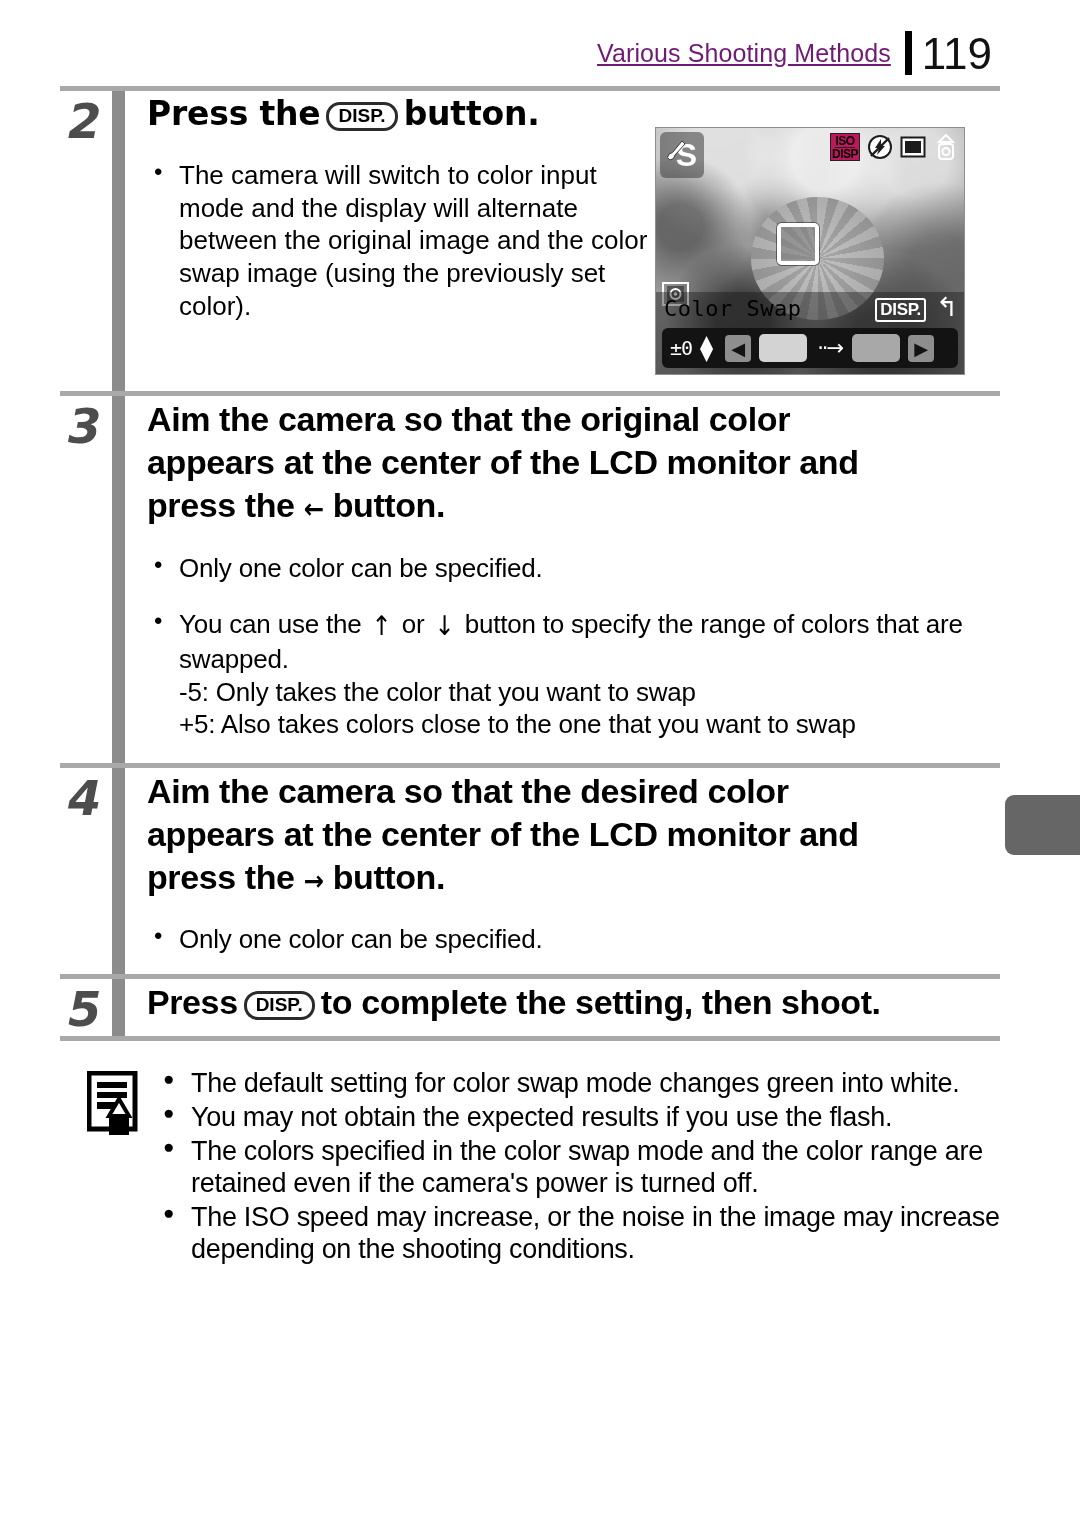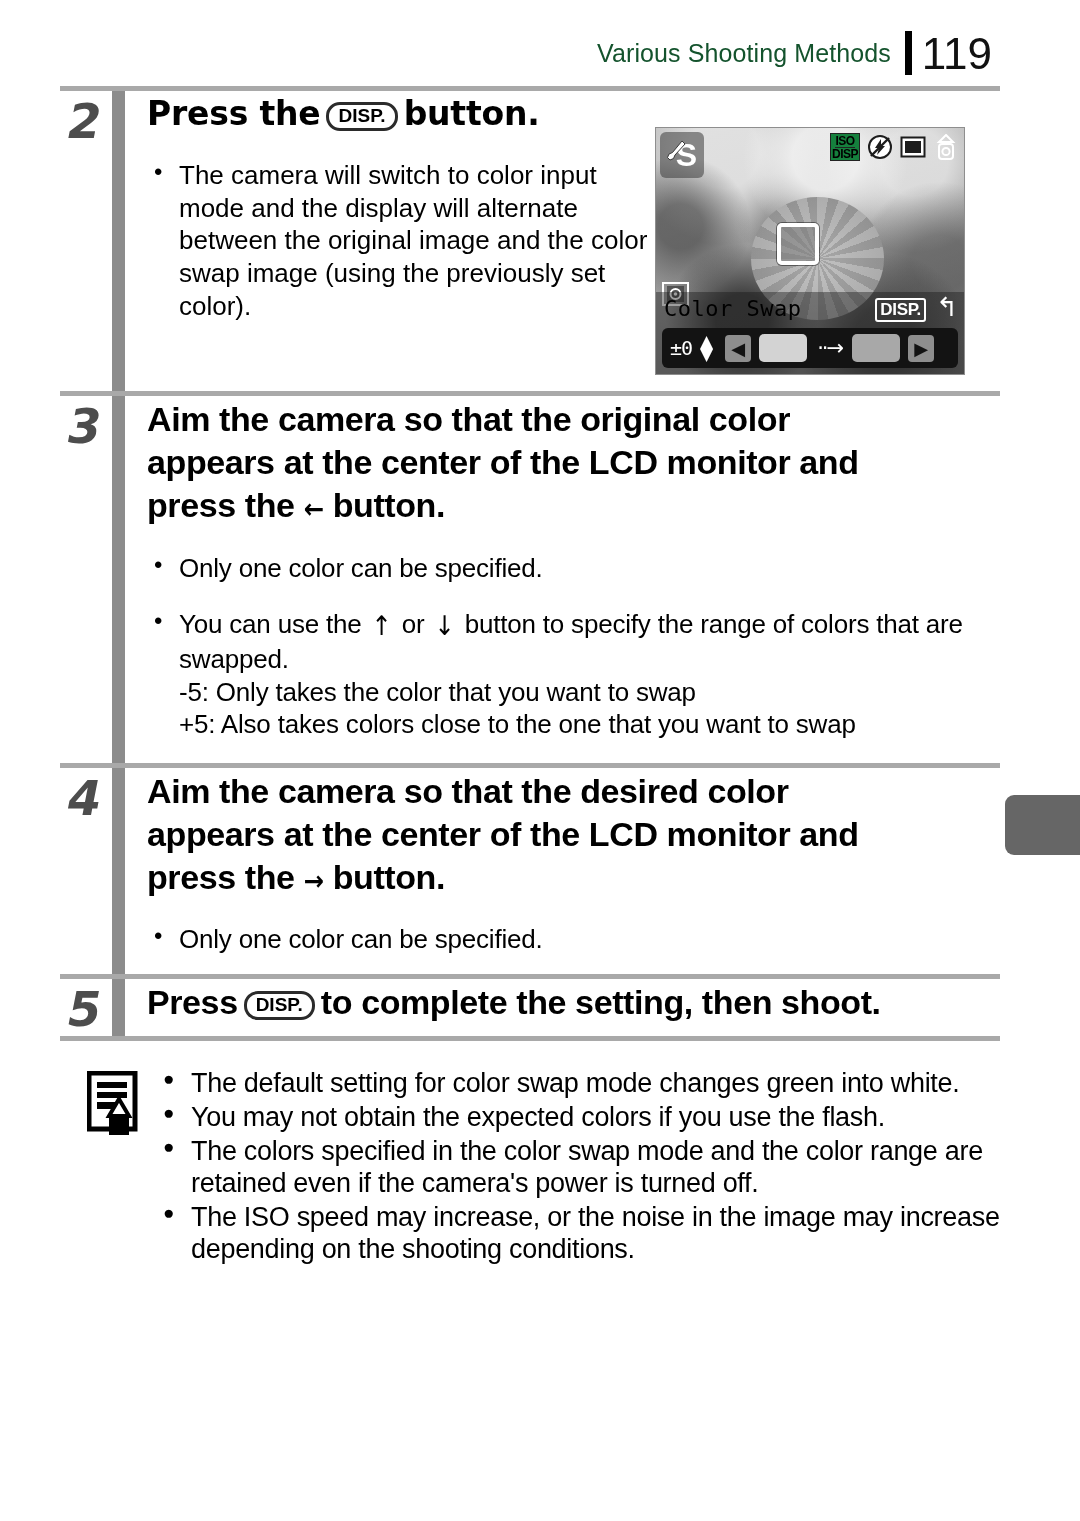--- a/index.html
+++ b/index.html
@@ -21,22 +21,23 @@
     position: absolute;
     top: 30px;
     right: 88px;
     display: flex;
     align-items: center;
     height: 46px;
   }
   .header-title {
     font-size: 25px;
     letter-spacing: 0.1px;
-    color: #14532d;
+    color: #701a75;
     white-space: nowrap;
+    text-decoration: underline;
   }
   .header-rule {
     width: 7px;
     height: 44px;
     background: #000;
     margin: 0 10px 0 14px;
   }
   .header-pageno {
     font-size: 44px;
     color: #111;
@@ -282,21 +283,21 @@
     align-items: center;
   }
   .ic-box {
     width: 26px;
     height: 26px;
     display: flex;
     align-items: center;
     justify-content: center;
   }
   .ic-iso {
-    background: #15803d;
+    background: #be185d;
     border: 1px solid #222;
     width: 28px;
     height: 26px;
     display: flex;
     flex-direction: column;
     justify-content: center;
     align-items: center;
     line-height: 1;
   }
   .ic-iso b {
@@ -640,19 +641,19 @@
         <rect x="2" y="2" width="46" height="56" fill="#ffffff" stroke="#000000" stroke-width="5"></rect>
         <rect x="10" y="11" width="30" height="6" fill="#000000"></rect>
         <rect x="10" y="21" width="30" height="6" fill="#000000"></rect>
         <rect x="10" y="31" width="18" height="7" fill="#000000"></rect>
         <path d="M32 28 L42 45 H22 Z" fill="#ffffff" stroke="#000000" stroke-width="4"></path>
         <rect x="22" y="45" width="20" height="19" fill="#000000"></rect>
       </svg>
     </div>
     <ul class="note-list">
       <li>The default setting for color swap mode changes green into white.</li>
-      <li>You may not obtain the expected colors if you use the flash.</li>
+      <li>You may not obtain the expected results if you use the flash.</li>
       <li>The colors specified in the color swap mode and the color range are retained even if the camera's power is turned off.</li>
       <li>The ISO speed may increase, or the noise in the image may increase depending on the shooting conditions.</li>
     </ul>
   </div>
 
 </div>
 
 </body></html>

